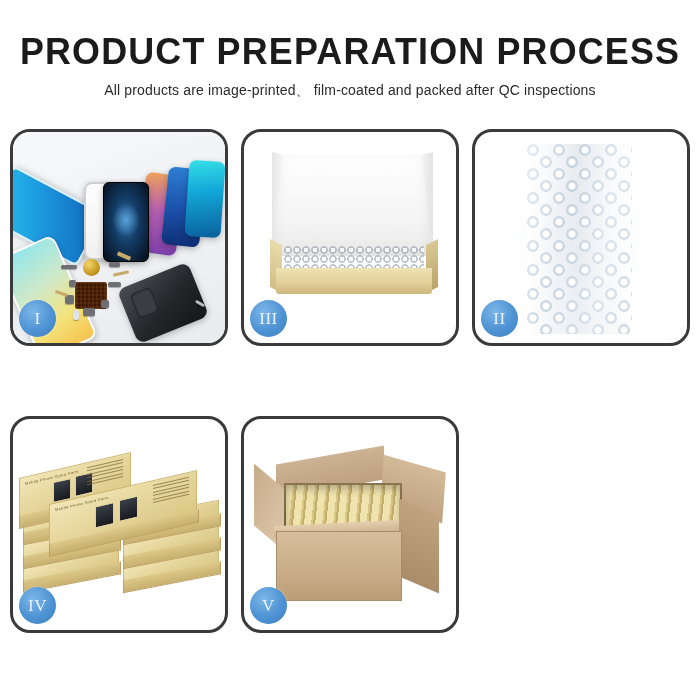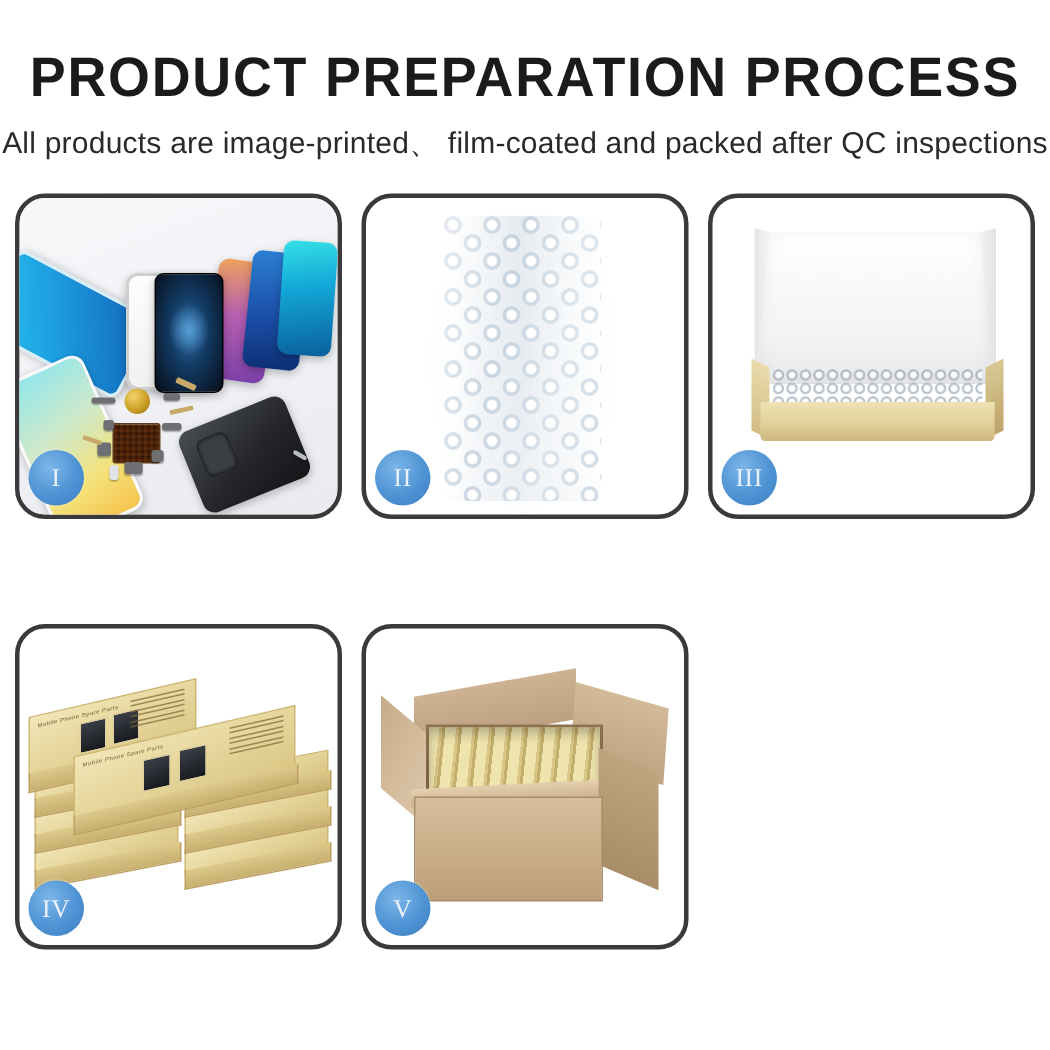--- a/index.html
+++ b/index.html
@@ -19,21 +19,21 @@
     font-weight:700;
     letter-spacing:1.2px;
     color:#1b1b1b;
     margin:0;
     padding-top:33px;
     line-height:1.0;
     transform:scaleX(0.97);
     white-space:nowrap;
   }
   .subtitle{
-    font-size:20px;
+    font-size:14px;
     font-weight:400;
     color:#2a2a2a;
     margin:0;
     padding-top:12px;
     letter-spacing:.15px;
     white-space:nowrap;
   }
 
   
   .grid{
@@ -335,39 +335,39 @@
         <div class="chip" style="left:88px;top:168px;width:8px;height:8px;"></div>
         <div class="chip" style="left:60px;top:178px;width:6px;height:10px;background:#dfe3e8;"></div>
         <div class="flex" style="left:42px;top:160px;width:13px;height:3px;transform:rotate(18deg);"></div>
         <div class="flex" style="left:100px;top:140px;width:16px;height:3px;transform:rotate(-12deg);"></div>
         <div class="flex" style="left:104px;top:122px;width:14px;height:4px;transform:rotate(24deg);"></div>
         <div class="chip" style="left:182px;top:170px;width:10px;height:3px;transform:rotate(30deg);background:#b9bcc1;"></div>
       </div>
       <div class="badge">I</div>
     </div>
 
-    <div class="panel">
-      <div class="stage">
-        <div class="bshadow"></div>
-        <div class="bwrap"></div>
-      </div>
-      <div class="badge">II</div>
-    </div>
-
     <div class="panel p3">
       <div class="stage">
         <div class="lidflapL"></div>
         <div class="lidflapR"></div>
         <div class="lidback"></div>
         <div class="sideL"></div>
         <div class="sideR"></div>
         <div class="inner"></div>
         <div class="frontwall"></div>
       </div>
       <div class="badge">III</div>
+    </div>
+
+    <div class="panel">
+      <div class="stage">
+        <div class="bshadow"></div>
+        <div class="bwrap"></div>
+      </div>
+      <div class="badge">II</div>
     </div>
 
     <div class="panel p4">
       <div class="stage">
         <div class="stack">
 
           <div class="kb" style="left:104px;top:112px;width:96px;height:16px;transform:skewY(-11deg);">
               <div class="top"></div>
               <div class="front"></div>
             </div>

